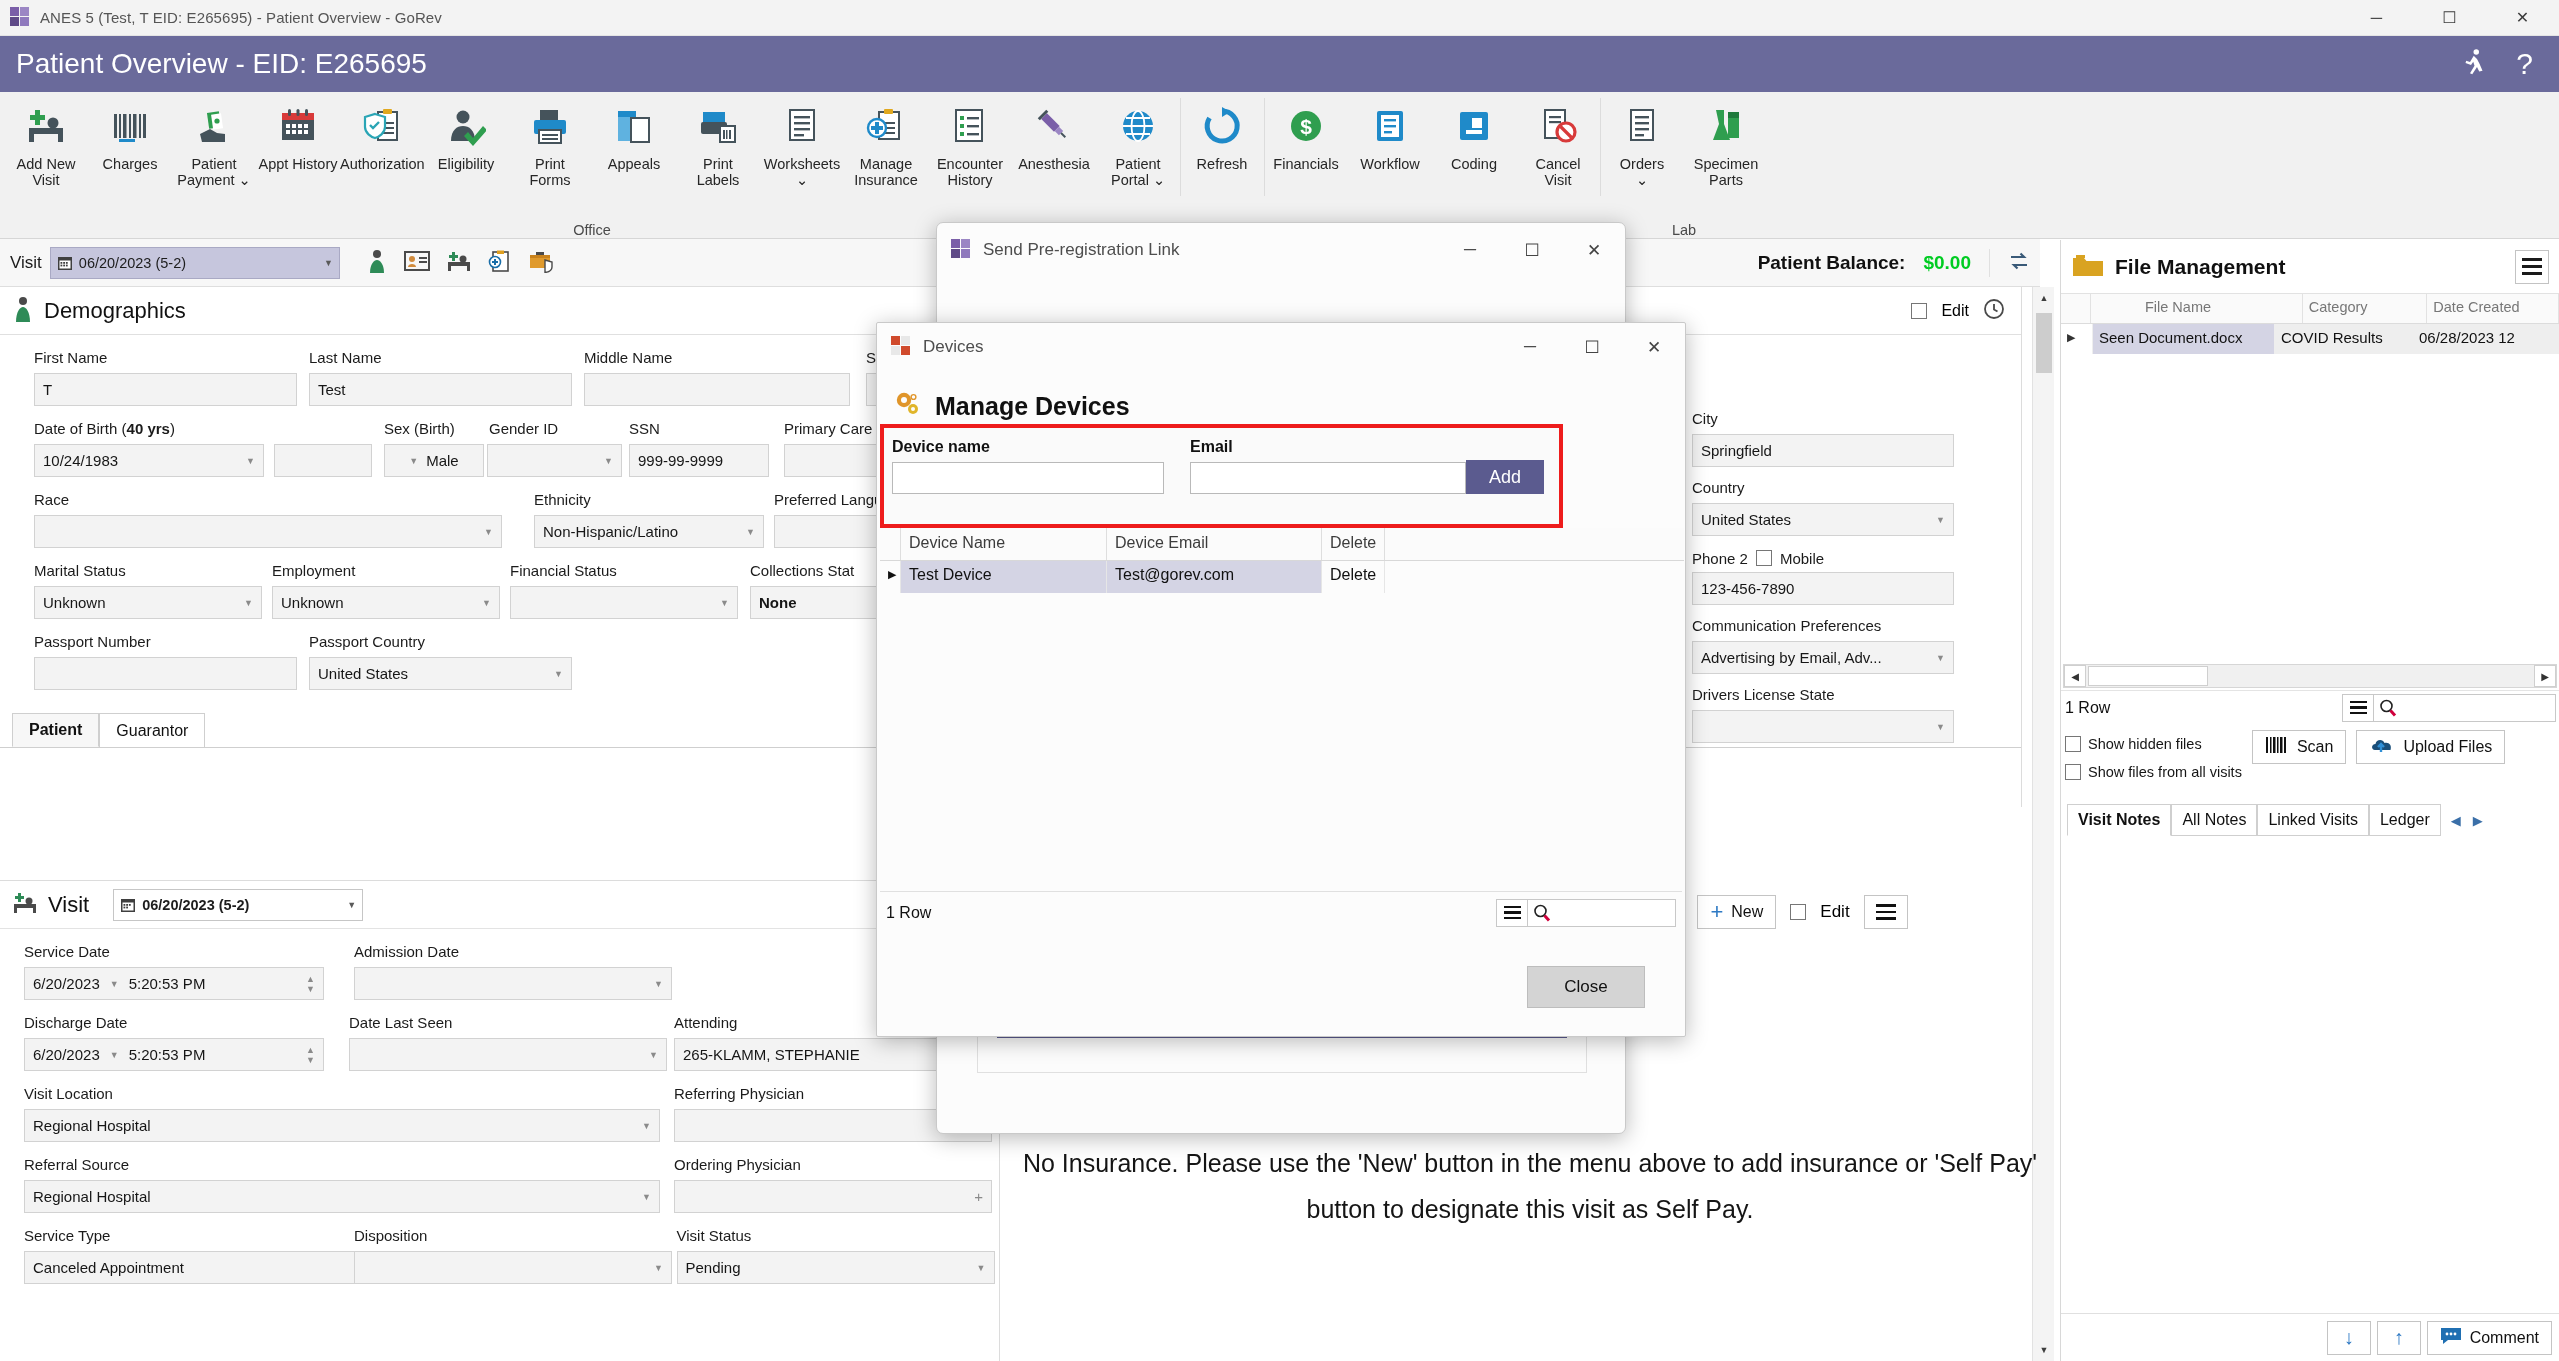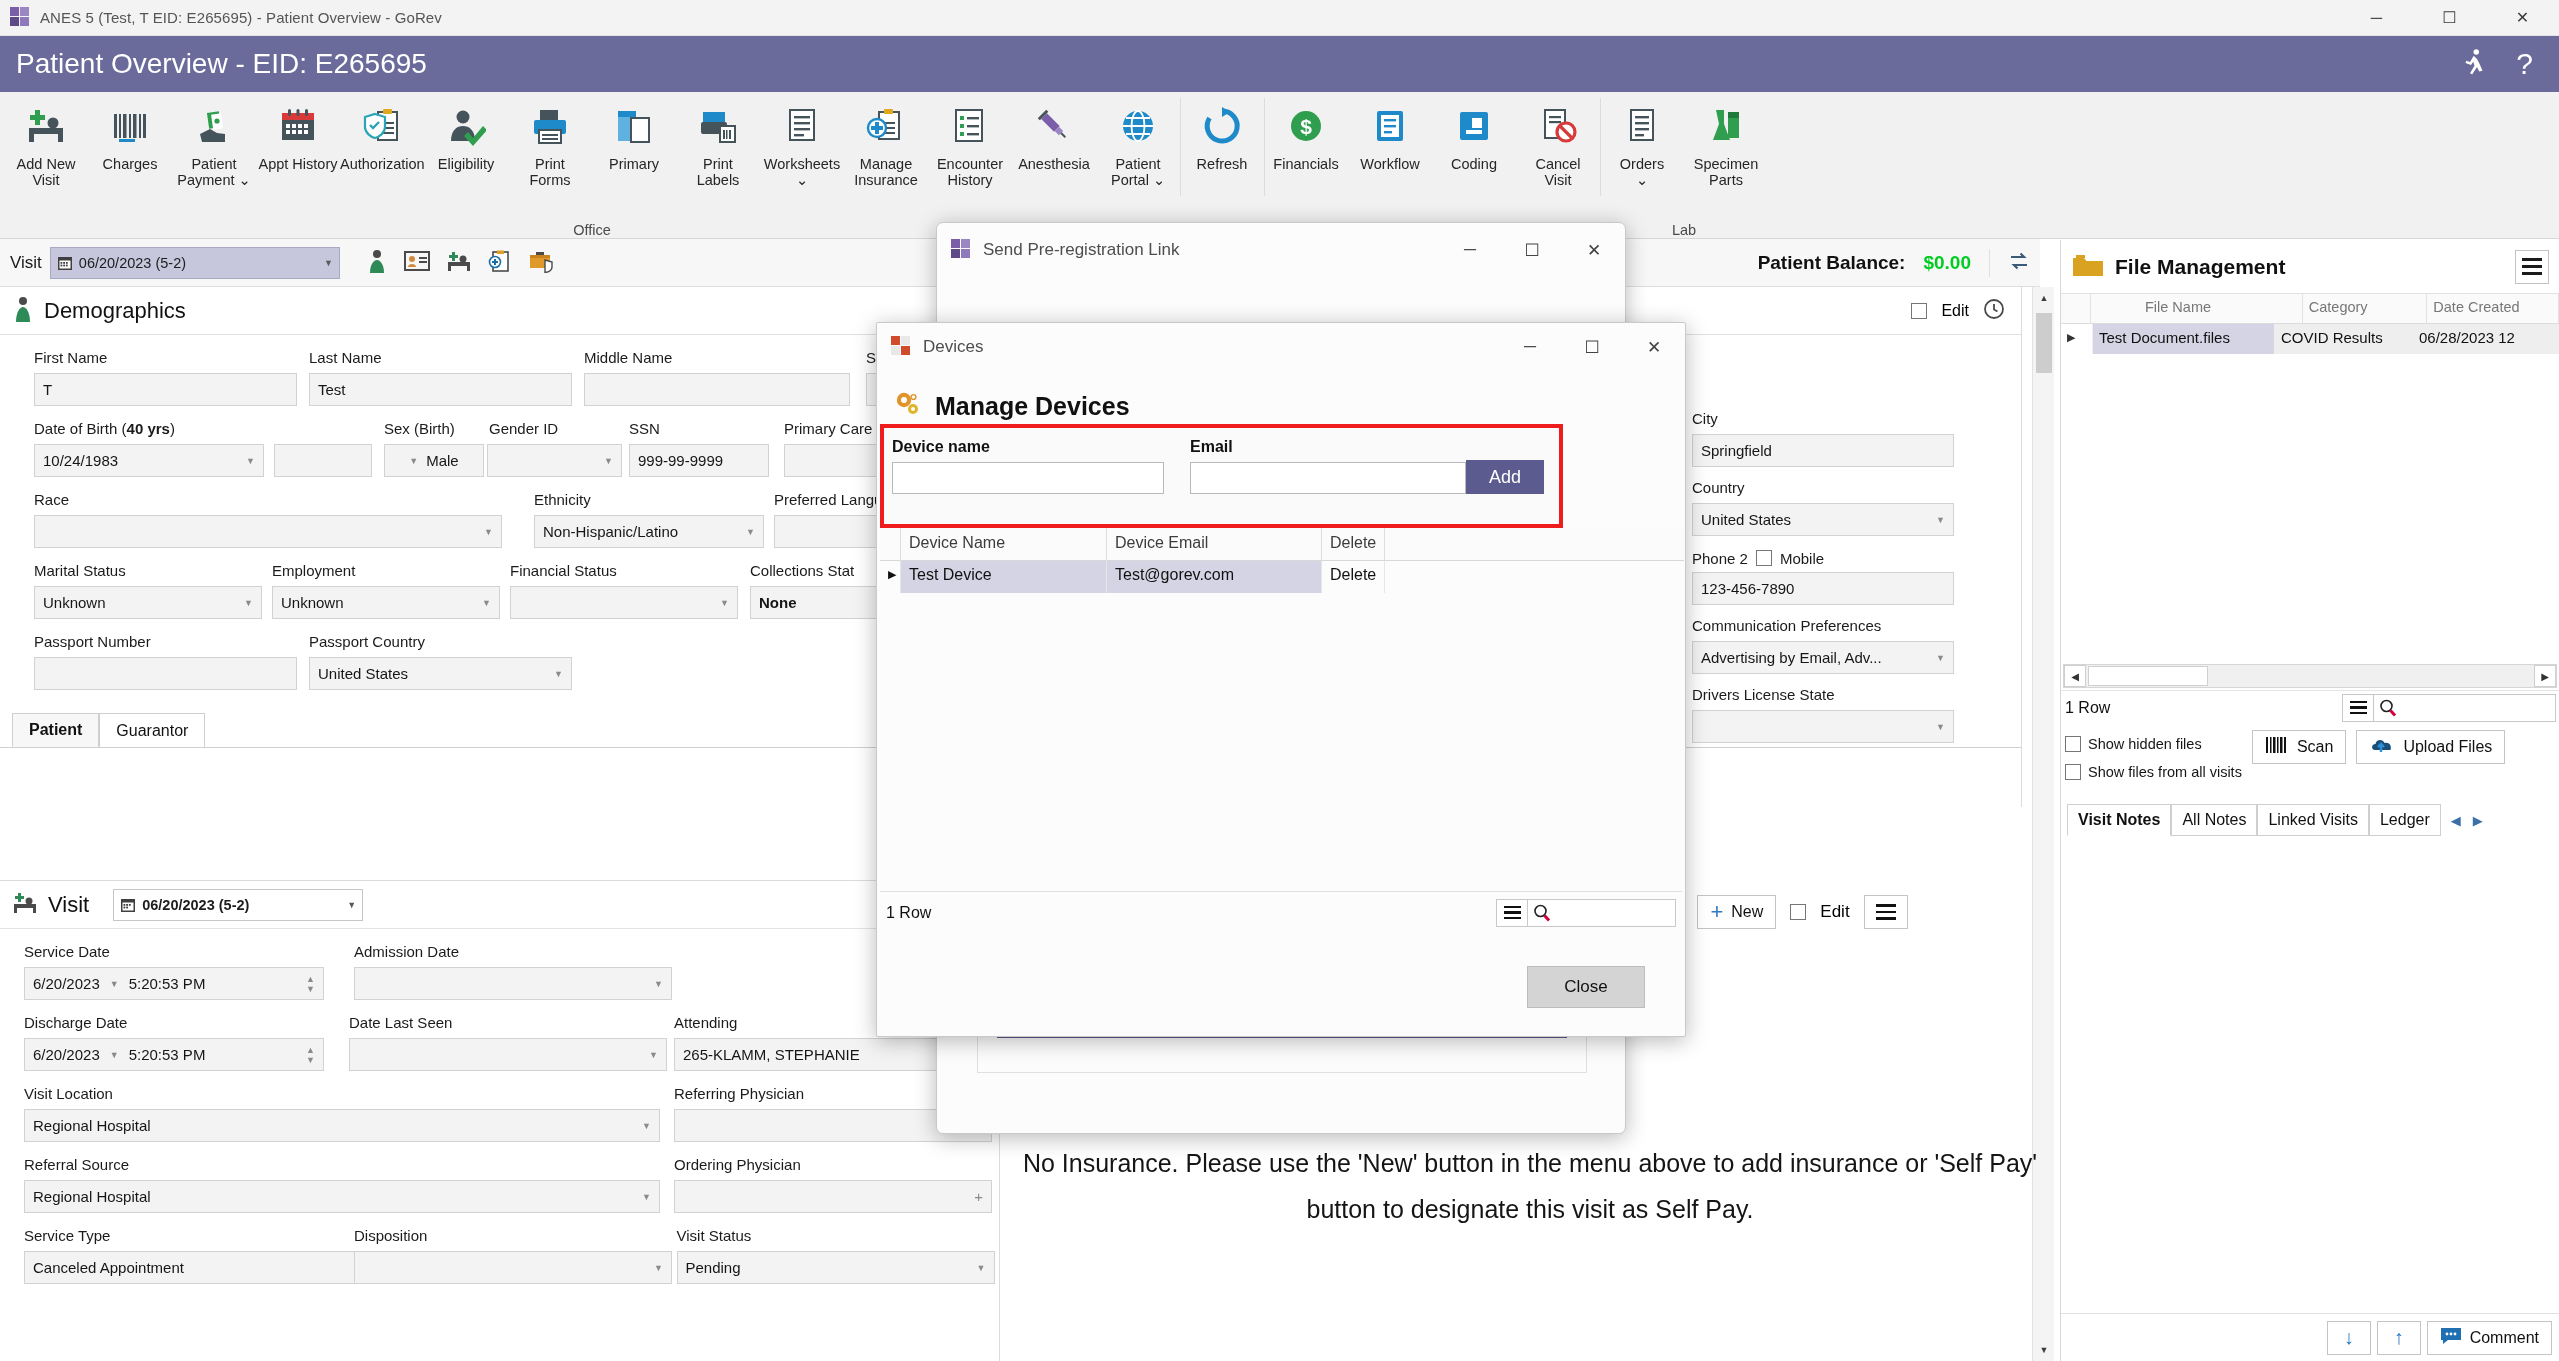--- a/index.html
+++ b/index.html
@@ -333,21 +333,21 @@
             <div class="rlabel">Print<br>Forms</div>
           </div>
           <div class="ritem">
             <div class="glyph">
               <svg width="40" height="40" viewBox="0 0 40 40">
                 <rect x="4" y="5" width="18" height="6" fill="#1f8ac9"></rect>
                 <rect x="4" y="11" width="18" height="24" fill="#5fb2e0"></rect>
                 <rect x="17" y="12" width="18" height="24" fill="#fff" stroke="#45535b" stroke-width="2"></rect>
               </svg>
             </div>
-            <div class="rlabel">Primary</div>
+            <div class="rlabel">Appeals</div>
           </div>
           <div class="ritem">
             <div class="glyph">
               <svg width="40" height="40" viewBox="0 0 40 40">
                 <rect x="5" y="6" width="22" height="10" fill="#1f8ac9"></rect>
                 <rect x="3" y="16" width="26" height="12" rx="2" fill="#45535b"></rect>
                 <rect x="22" y="20" width="15" height="16" fill="#fff" stroke="#45535b" stroke-width="2"></rect>
                 <g fill="#45535b">
                   <rect x="25" y="24" width="2" height="9"></rect>
                   <rect x="28" y="24" width="1.5" height="9"></rect>
@@ -956,21 +956,21 @@
     </div>
 
     <div class="grid-head">
       <div class="gh" style="width:32px;"></div>
       <div class="gh" style="width:182px;margin-left:48px;">File Name</div>
       <div class="gh" style="width:138px;">Category</div>
       <div class="gh" style="width:146px;">Date Created</div>
     </div>
     <div class="grid-row">
       <div class="gc" style="width:32px;color:#333;font-size:11px;padding-top:7px;">▶</div>
-      <div class="gc sel" style="width:182px;">Test Document.files</div>
+      <div class="gc sel" style="width:182px;">Seen Document.docx</div>
       <div class="gc alt" style="width:138px;">COVID Results</div>
       <div class="gc alt" style="width:146px;">06/28/2023 12</div>
     </div>
 
     <div class="hscroll" style="top:424px;">
       <div class="hsbtn">◀</div>
       <div class="hsthumb"></div>
       <div class="hsbtn" style="margin-left:auto;">▶</div>
     </div>
 

